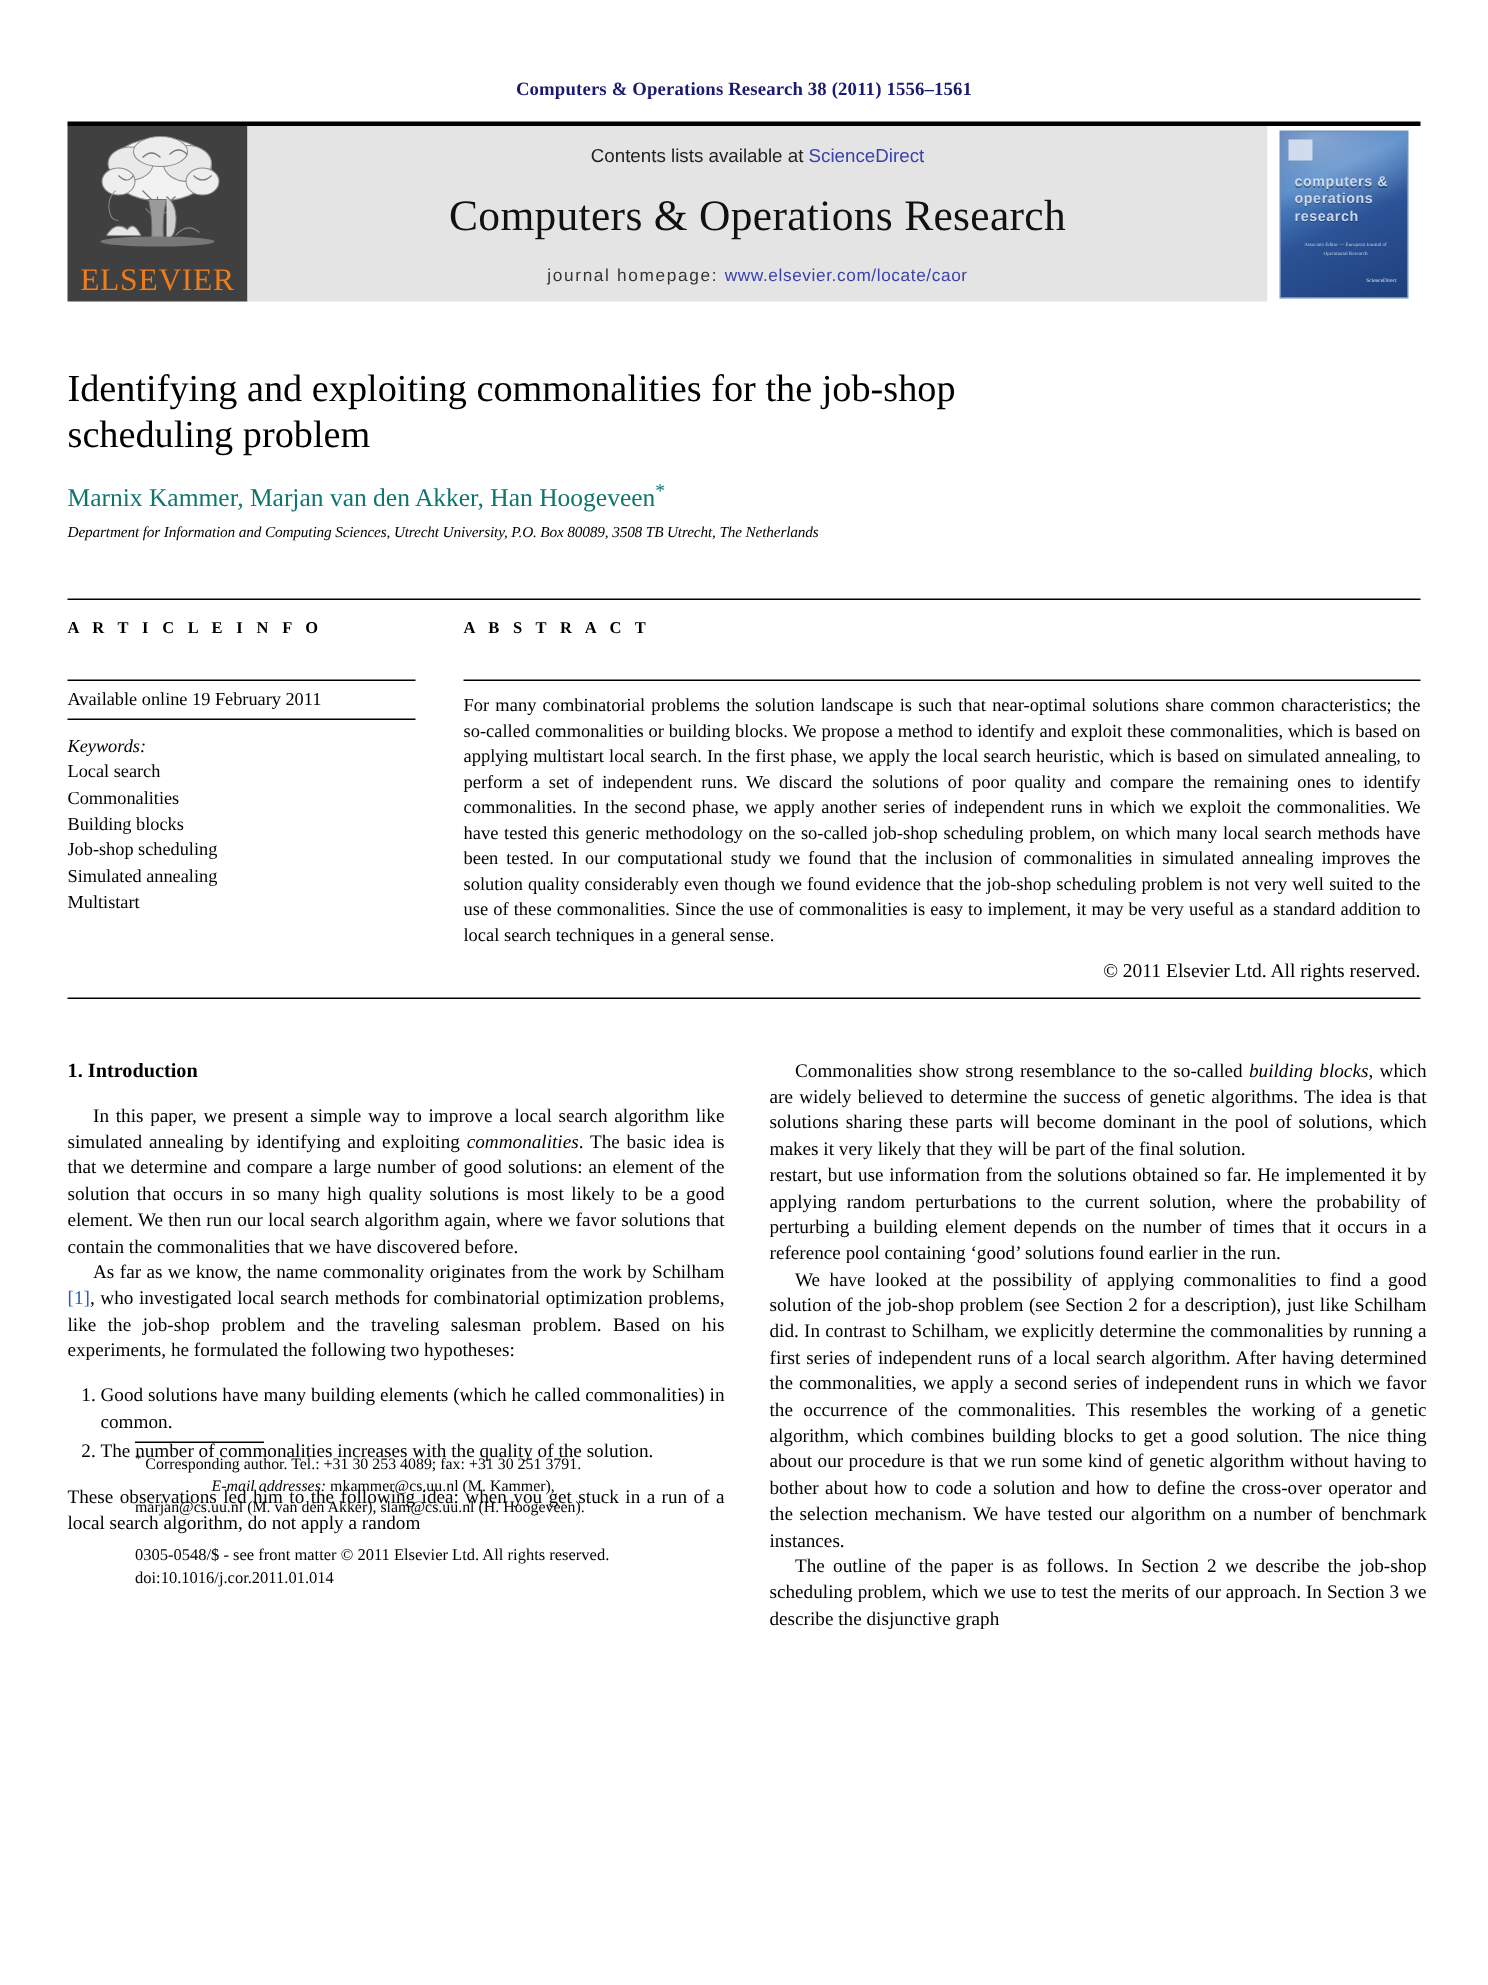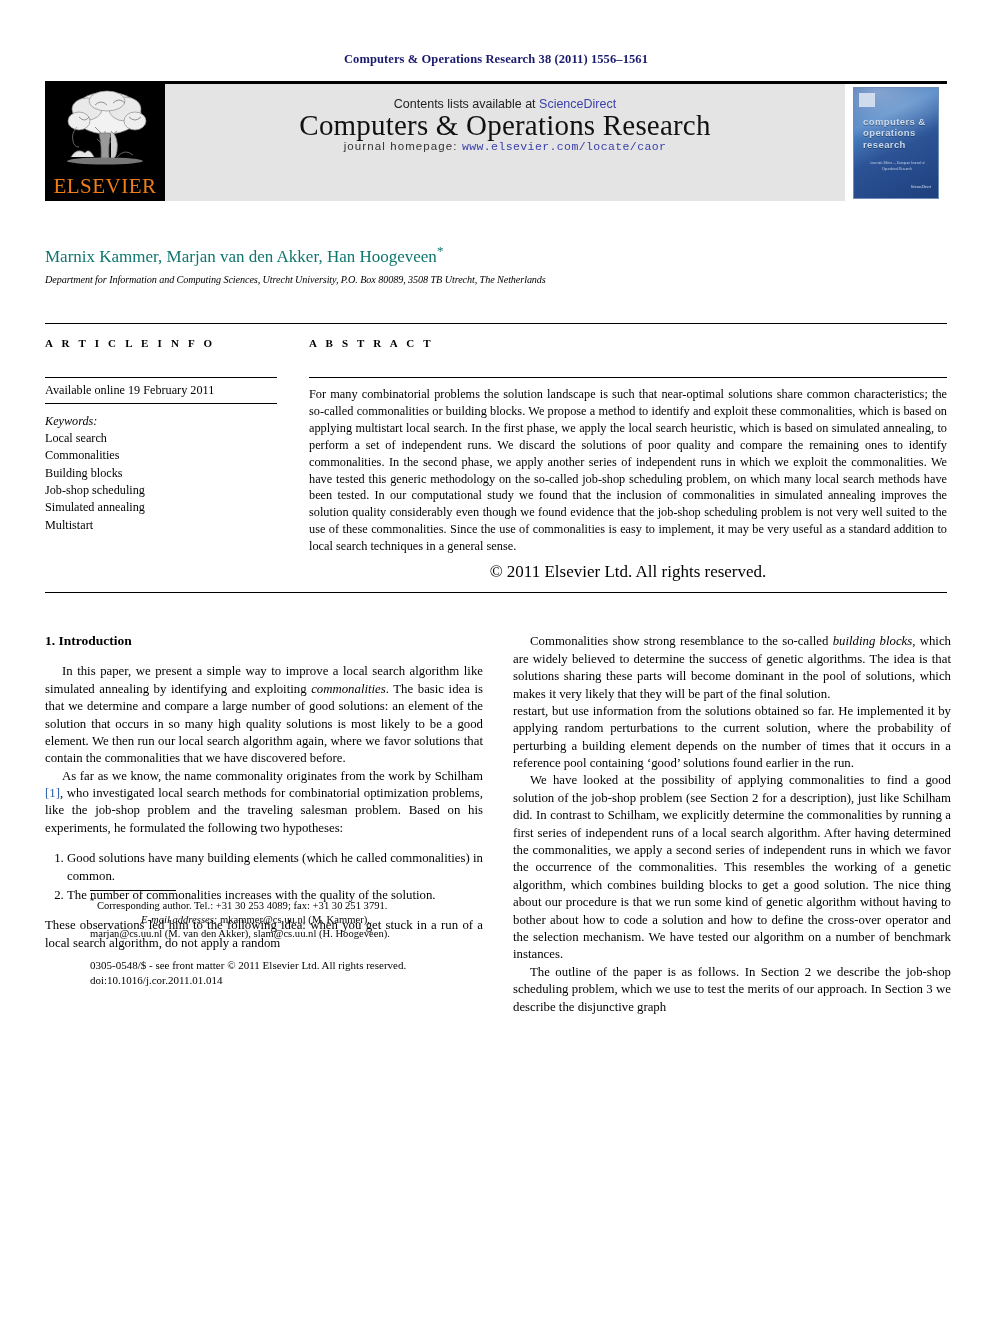--- a/index.html
+++ b/index.html
@@ -35,38 +35,38 @@
     height: 120px;
   }
   .masthead-logo {
     width: 120px;
     flex: 0 0 120px;
     display: flex;
     flex-direction: column;
     justify-content: flex-end;
     align-items: center;
     padding-bottom: 4px;
-    background: #000000;
+    background: #404040;
   }
   .tree-wrap { width: 100px; height: 88px; margin-top: 4px; }
   .elsevier-word {
     font-family: "Liberation Serif", serif;
     font-size: 21px;
     letter-spacing: 0.5px;
     color: #ef7d1a;
     line-height: 1;
     margin-top: 1px;
   }
   .masthead-center {
     flex: 1 1 auto;
     background: #e4e4e4;
     display: flex;
     flex-direction: column;
     align-items: center;
-    justify-content: flex-start;
+    justify-content: space-between;
     padding: 13px 0 11px 0;
   }
   .contents-line {
     font-family: "Liberation Sans", sans-serif;
     font-size: 12.5px;
     color: #222;
   }
   .contents-line a, .sd-link {
     color: #3a41a8;
     text-decoration: none;
@@ -77,21 +77,21 @@
     color: #111;
     letter-spacing: 0.2px;
     line-height: 1;
   }
   .homepage-line {
     font-family: "Liberation Sans", sans-serif;
     font-size: 11.5px;
     color: #333;
     letter-spacing: 1.1px;
   }
-  .homepage-line .url { color: #3a41a8; letter-spacing: 0.4px; font-family: Liberation Mono, monospace; }
+  .homepage-line .url { color: #3a41a8; letter-spacing: 0.4px; }
   .masthead-cover {
     width: 102px;
     flex: 0 0 102px;
     background: #ffffff;
     display: flex;
     align-items: center;
     justify-content: center;
   }
   .cover-thumb {
     width: 86px; height: 112px;
@@ -185,22 +185,22 @@
   .keywords .kw-label { font-style: italic; }
   .abstract-body {
     font-family: "Liberation Serif", serif;
     font-size: 12.3px;
     line-height: 1.38;
     text-align: justify;
     padding-top: 8px;
   }
   .copyright {
     font-family: "Liberation Serif", serif;
-    font-size: 17px;
-    text-align: center;
+    font-size: 13px;
+    text-align: right;
     margin-top: 7px;
   }
   .info-abstract-bottom {
     margin: 10px 45px 0 45px;
     border-top: 1px solid #000;
   }
 
   
   .body-cols {
     margin: 40px 45px 0 45px;
@@ -306,20 +306,21 @@
         <div class="cover-sub">Associate Editor — European Journal of Operational Research</div>
         <div class="cover-sd">
           <div class="sdbar">ScienceDirect</div>
         </div>
       </div>
     </div>
 
   </div>
 
   <div class="title-block">
+    <h1 class="paper-title">Identifying and exploiting commonalities for the job-shop scheduling problem</h1>
     <div class="authors">
       <span>Marnix Kammer, Marjan van den Akker, Han Hoogeveen</span><sup>*</sup>
     </div>
     <div class="affiliation">Department for Information and Computing Sciences, Utrecht University, P.O. Box 80089, 3508 TB Utrecht, The Netherlands</div>
   </div>
 
   <div class="info-abstract">
 
     <div class="col-info">
       <div class="sec-head">A R T I C L E   I N F O</div>

